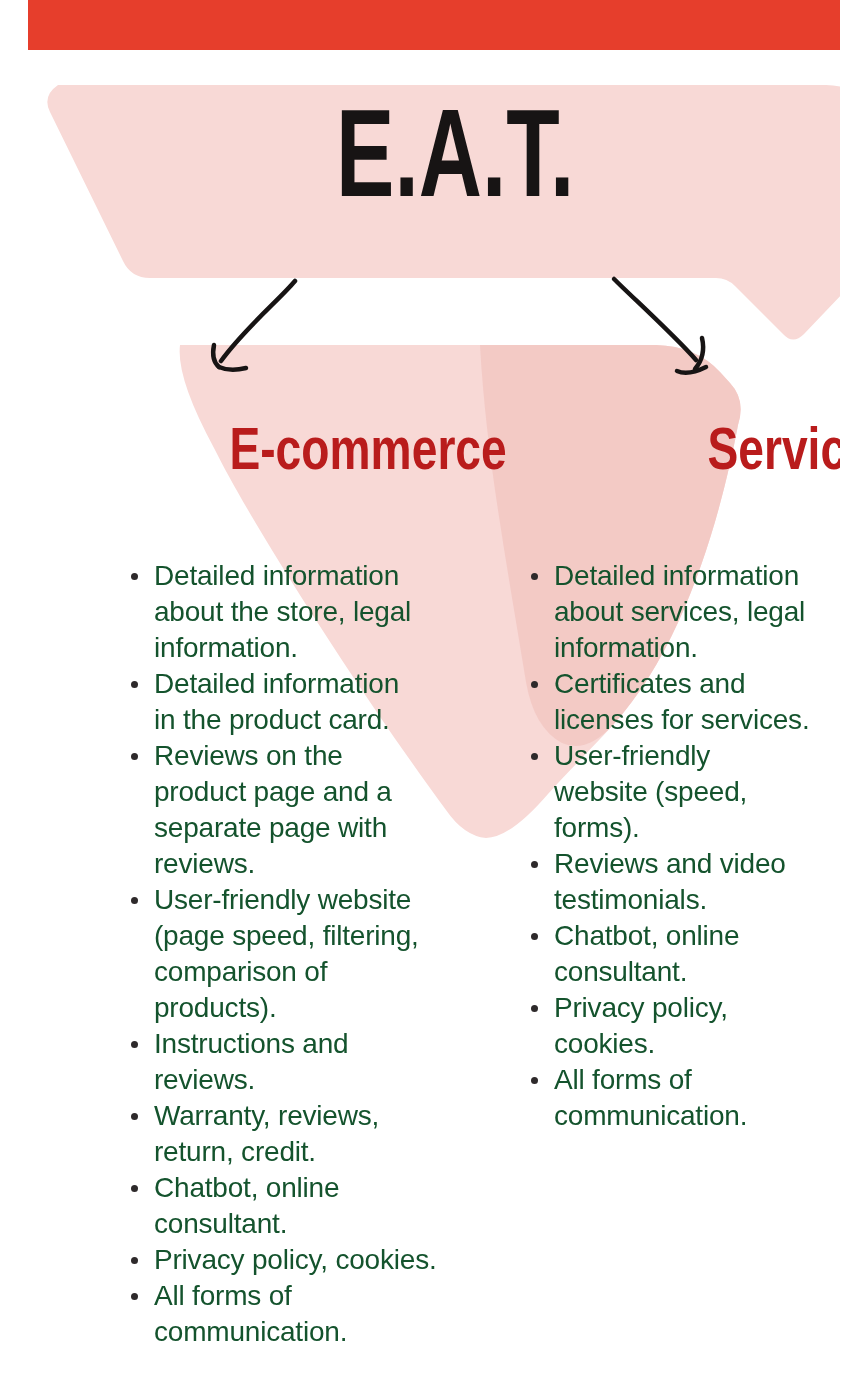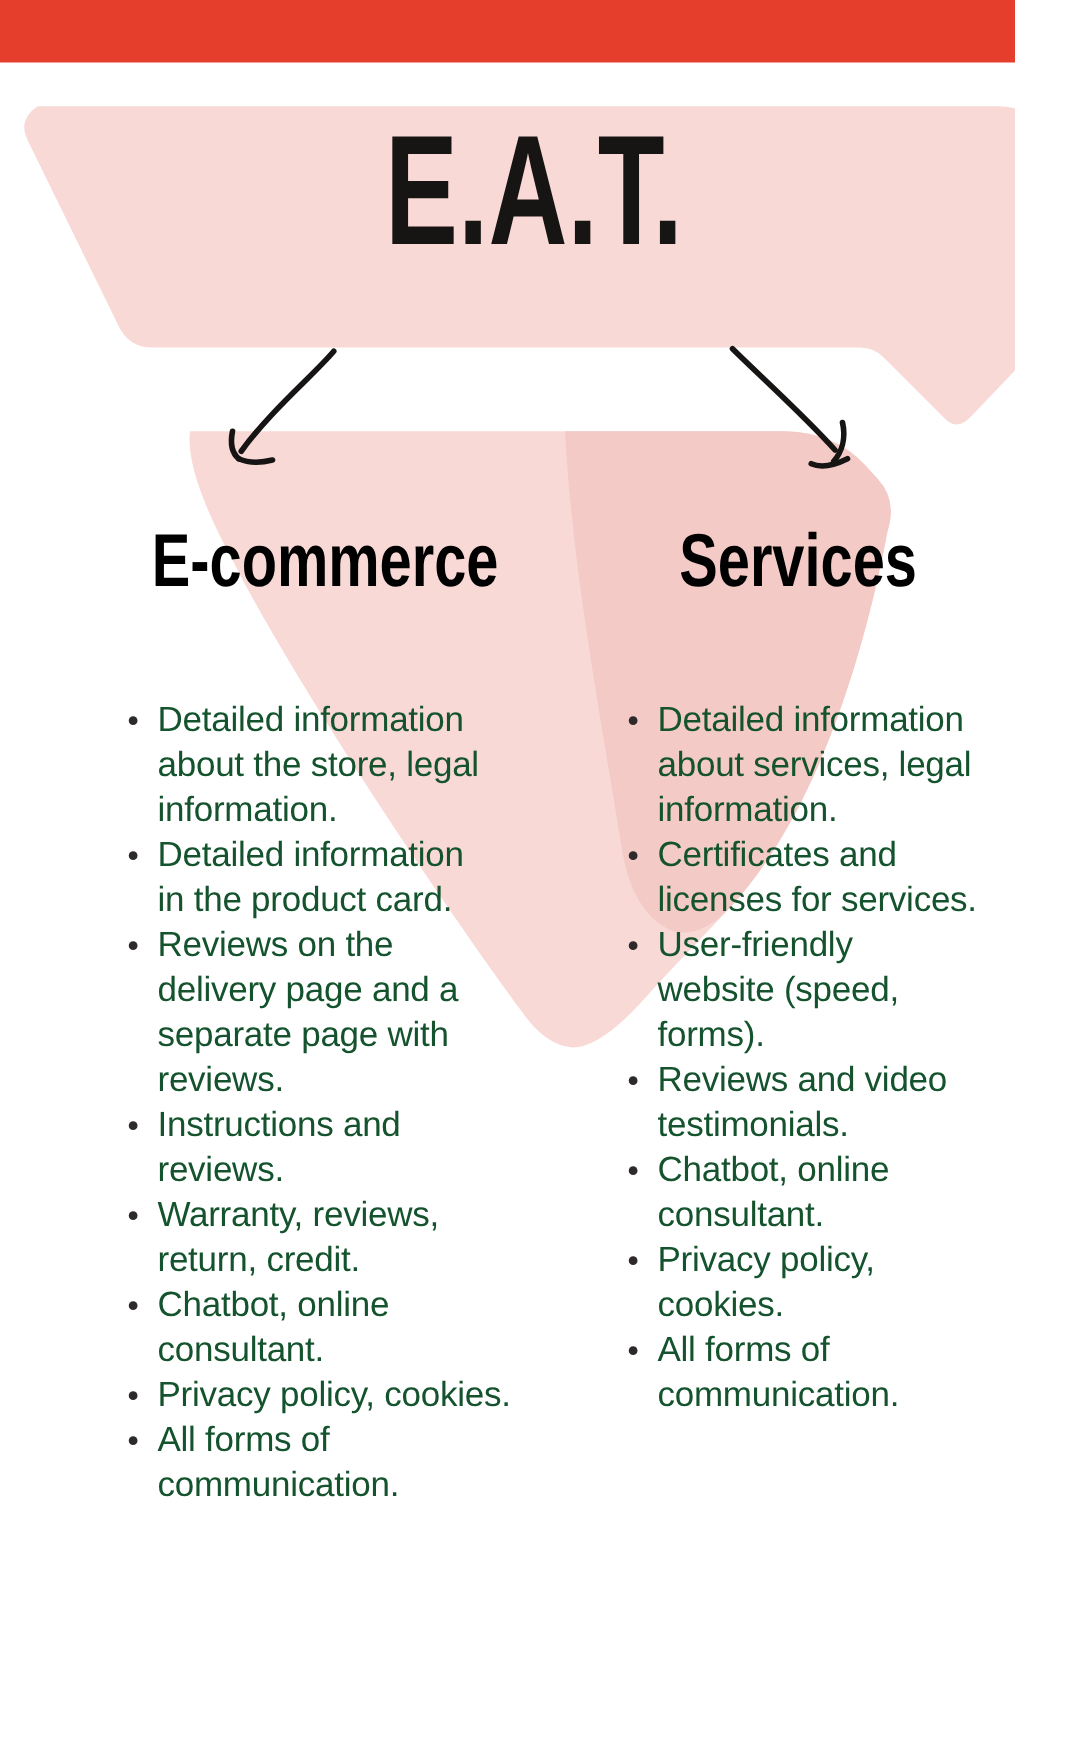--- a/index.html
+++ b/index.html
@@ -1,30 +1,30 @@
 <!DOCTYPE html>
 <html><head>
 <meta charset="utf-8">
 <style>
   html,body{margin:0;padding:0;}
   body{font-family:"Liberation Sans","DejaVu Sans",sans-serif;background:#ffffff;}
-  .page{position:relative;width:812px;height:1394px;overflow:hidden;background:#ffffff;}
+  .page{position:relative;width:812px;height:1394px;overflow:hidden;background:#ffffff;margin-left:28px;}
 
   .top-bar{position:absolute;left:0;top:0;width:868px;height:50px;background:#e63e2c;}
 
   .watermark{position:absolute;left:0;top:0;width:868px;height:1394px;pointer-events:none;}
   .arrows{position:absolute;left:0;top:0;width:868px;height:1394px;pointer-events:none;}
 
   .main-title{position:absolute;left:-7px;top:90px;width:868px;height:125px;
     text-align:center;font-size:125px;line-height:125px;font-weight:700;
     color:#171414;letter-spacing:0;white-space:pre;}
   .main-title .squeeze{display:inline-block;transform:scaleX(0.70);transform-origin:center;}
 
-  .branch-title{position:absolute;top:419px;height:60px;text-align:center;
-    font-size:60px;line-height:60px;font-weight:700;color:#000000;white-space:pre;}
+  .branch-title{position:absolute;top:419px;height:60px;text-align:right;
+    font-size:60px;line-height:60px;font-weight:700;color:#b91c1c;white-space:pre;}
   .branch-title .squeeze{display:inline-block;transform:scaleX(0.77);transform-origin:center;}
   .branch-title.left{left:0;width:520px;}
   .branch-title.right{left:378px;width:520px;}
 
   ul.bullet-list{position:absolute;margin:0;padding:0;list-style:none;
     font-size:28px;line-height:36px;letter-spacing:-0.2px;color:#14532d;}
   ul.bullet-list.left{left:103px;top:558px;width:350px;}
   ul.bullet-list.right{left:503px;top:558px;width:340px;}
   ul.bullet-list li{position:relative;padding-left:23px;}
   ul.bullet-list .dot{position:absolute;left:0;top:15px;width:7px;height:7px;
@@ -72,23 +72,30 @@
 information.</span>
       </li>
     <li>
         <span class="dot"></span>
         <span class="li-text">Detailed information
 in the product card.</span>
       </li>
     <li>
         <span class="dot"></span>
         <span class="li-text">Reviews on the
-delivery page and a
+product page and a
 separate page with
 reviews.</span>
+      </li>
+    <li>
+        <span class="dot"></span>
+        <span class="li-text">User-friendly website
+(page speed, filtering,
+comparison of
+products).</span>
       </li>
     <li>
         <span class="dot"></span>
         <span class="li-text">Instructions and
 reviews.</span>
       </li>
     <li>
         <span class="dot"></span>
         <span class="li-text">Warranty, reviews,
 return, credit.</span>

